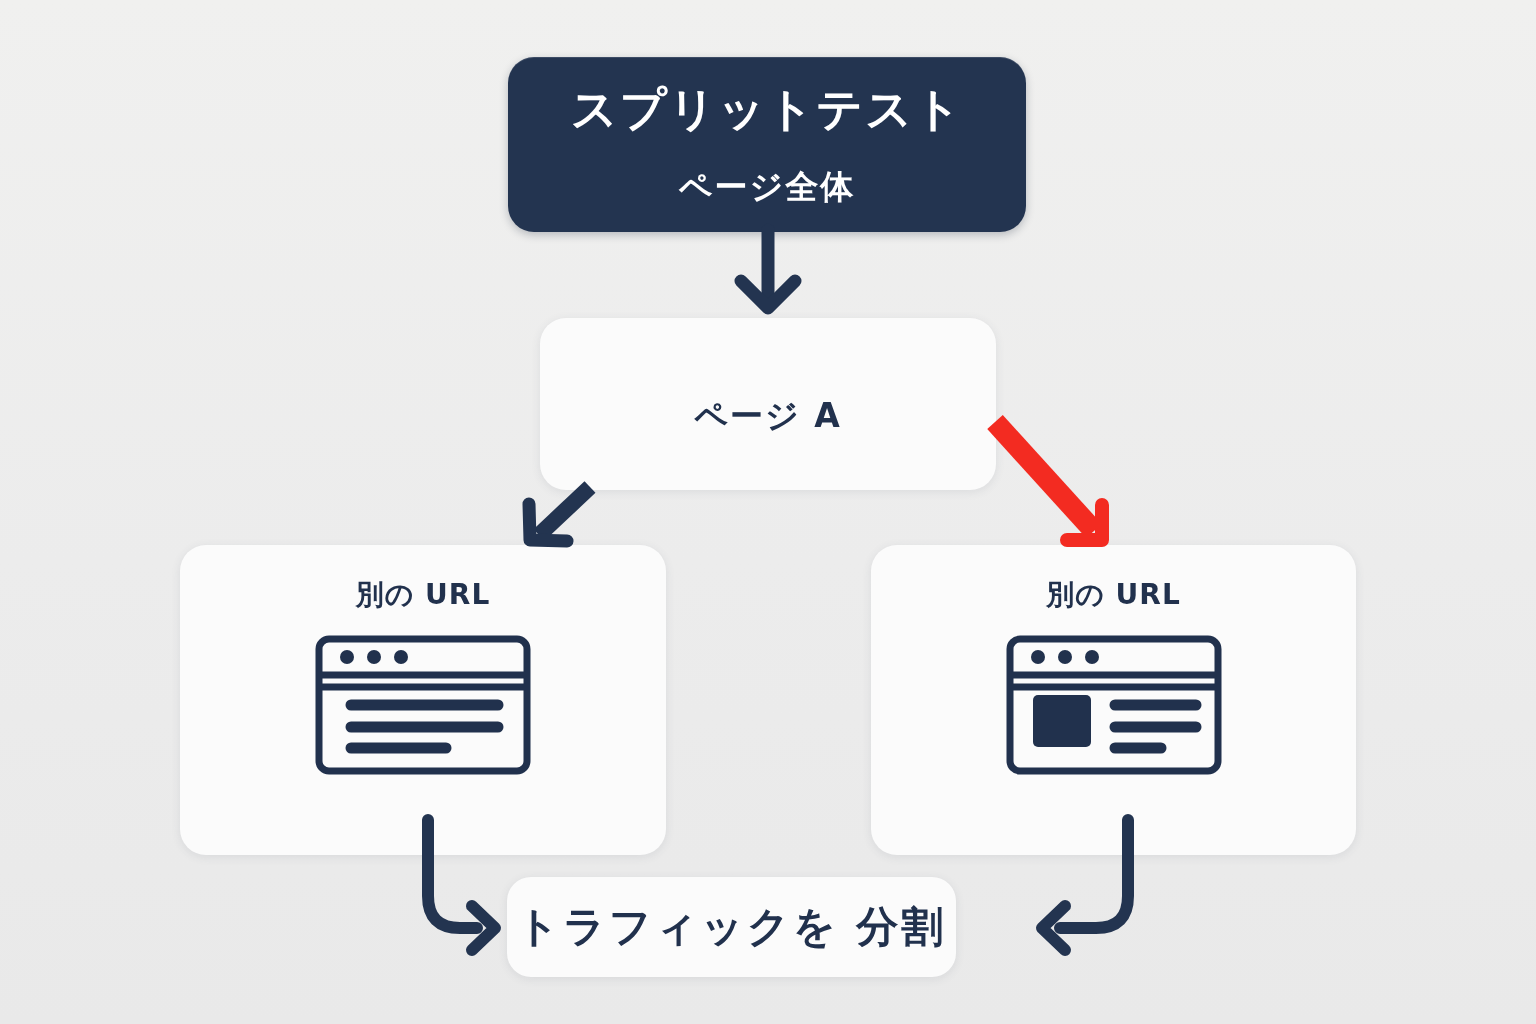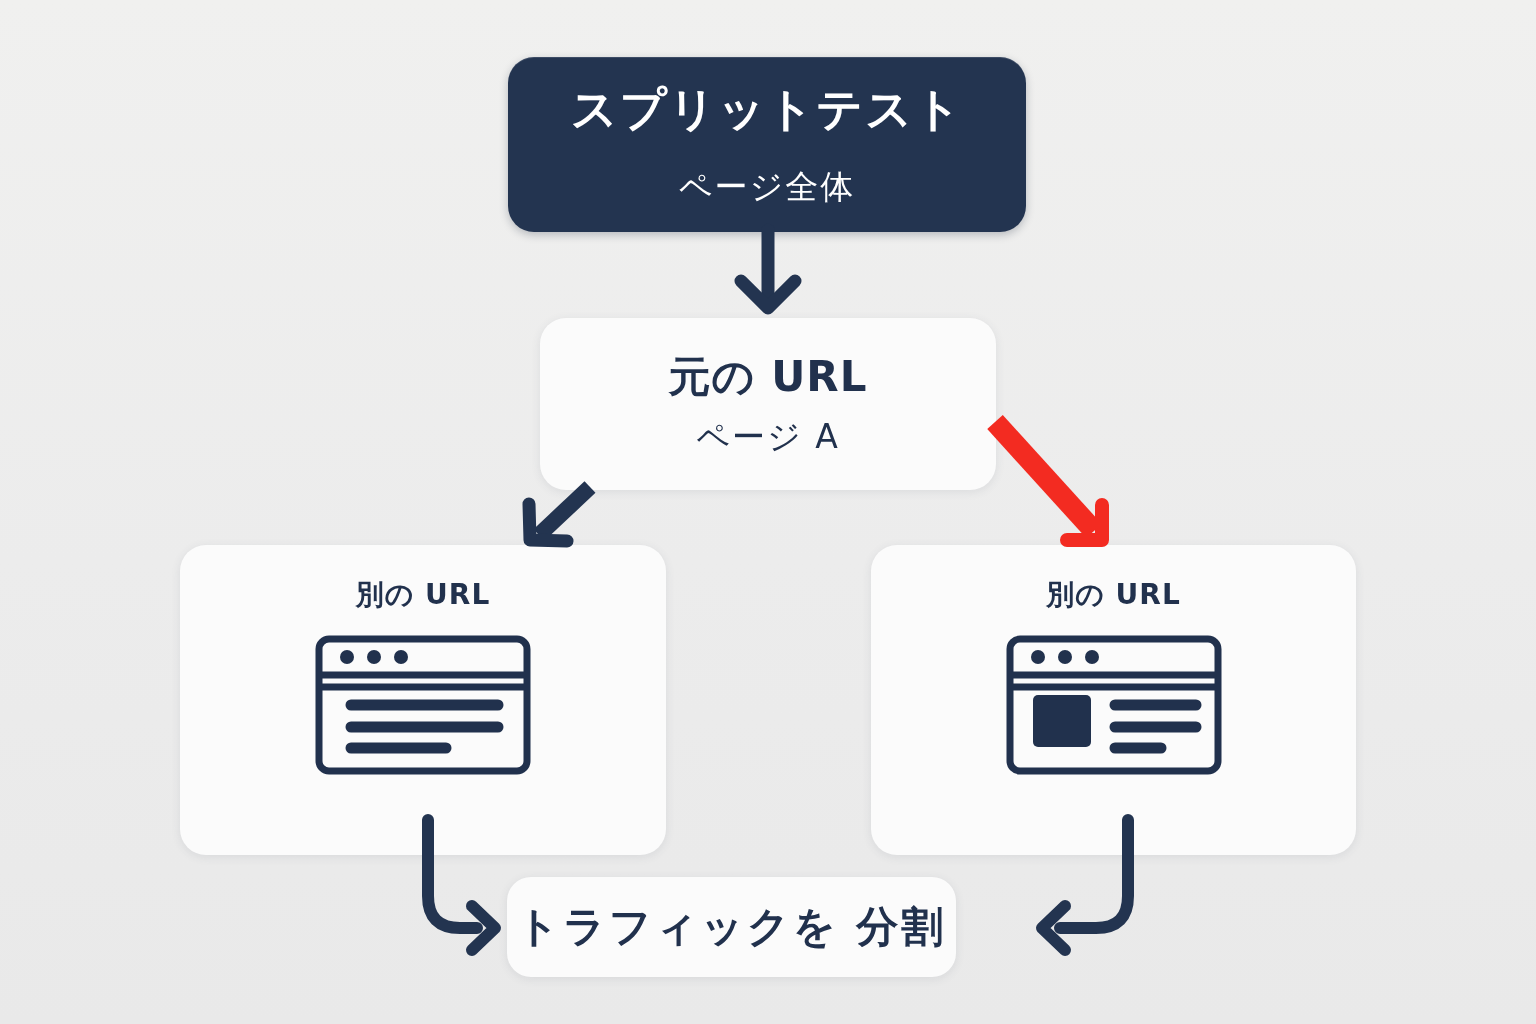--- a/index.html
+++ b/index.html
@@ -22,21 +22,21 @@
     box-shadow:0 3px 8px rgba(20,30,50,.25), inset 0 1px 0 rgba(255,255,255,.12);
     color:#ffffff;
     gap:16px;
   }
   .node.light{
     background:#fbfbfb;
     box-shadow:0 2px 10px rgba(60,70,90,.10);
     color:#21314d;
   }
   .title-lg{font-size:46px;font-weight:700;letter-spacing:2px;line-height:1;}
-  .subtitle{font-size:33px;font-weight:400;letter-spacing:2px;line-height:1;margin-top:22px;}
+  .subtitle{font-size:33px;font-weight:700;letter-spacing:2px;line-height:1;margin-top:22px;}
   .title-md{font-size:42px;font-weight:700;letter-spacing:1px;line-height:1;}
   .variant{justify-content:flex-start;}
   .variant .title-md{margin-top:36px;font-size:28px;}
   .variant .icon-wrap{margin-top:26px;}
   #node-split-test{left:508px;top:57px;width:518px;height:175px;}
   #node-original-url{left:540px;top:318px;width:456px;height:172px;}
   #node-variant-left{left:180px;top:545px;width:486px;height:310px;}
   #node-variant-right{left:871px;top:545px;width:485px;height:310px;}
   #node-traffic-split{left:507px;top:877px;width:449px;height:100px;border-radius:24px;}
   #node-traffic-split .title-md{font-size:42px;letter-spacing:3px;}
@@ -50,21 +50,20 @@
 <body>
 
 <div class="stage">
 
   <div class="node dark" id="node-split-test">
     <div class="title-lg">スプリットテスト</div>
     <div class="subtitle">ページ全体</div>
   </div>
 
   <div class="node light" id="node-original-url">
-    <div class="title-md">元の URL</div>
     <div class="subtitle">ページ A</div>
   </div>
 
   <div class="node light variant" id="node-variant-left">
     <div class="title-md">別の URL</div>
     <div class="icon-wrap">
       <svg width="216" height="140" viewBox="0 0 216 140">
         <rect x="4" y="4" width="208" height="132" rx="10" fill="none" stroke="#21314d" stroke-width="7"></rect>
         <line x1="5" y1="40" x2="211" y2="40" stroke="#21314d" stroke-width="7"></line>
         <line x1="5" y1="52" x2="211" y2="52" stroke="#21314d" stroke-width="7"></line>

